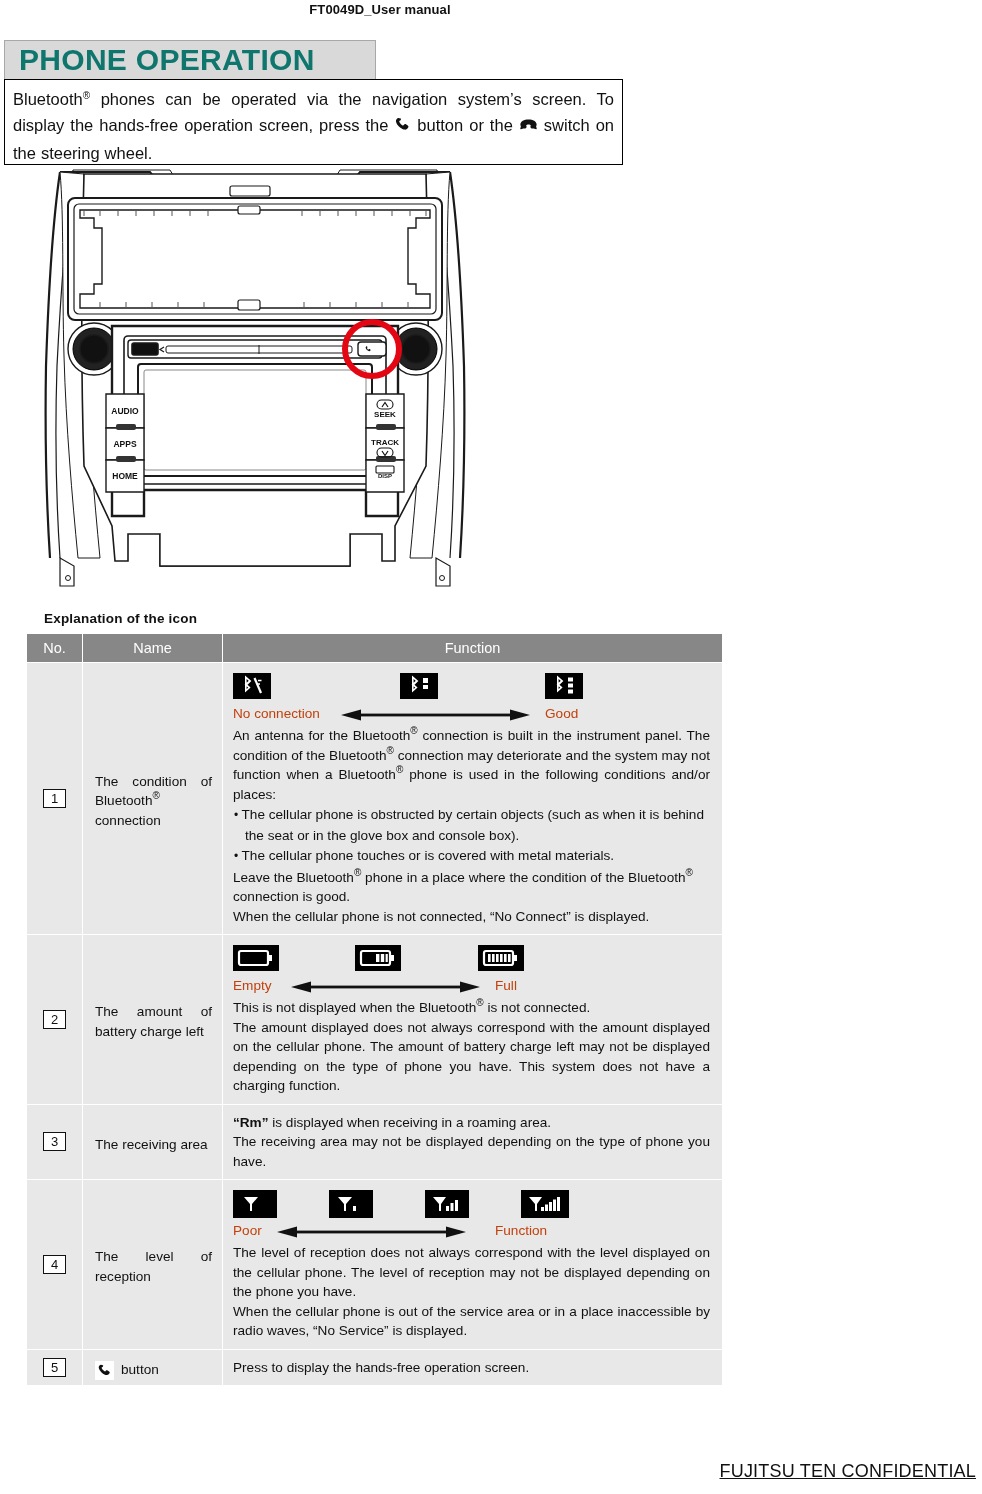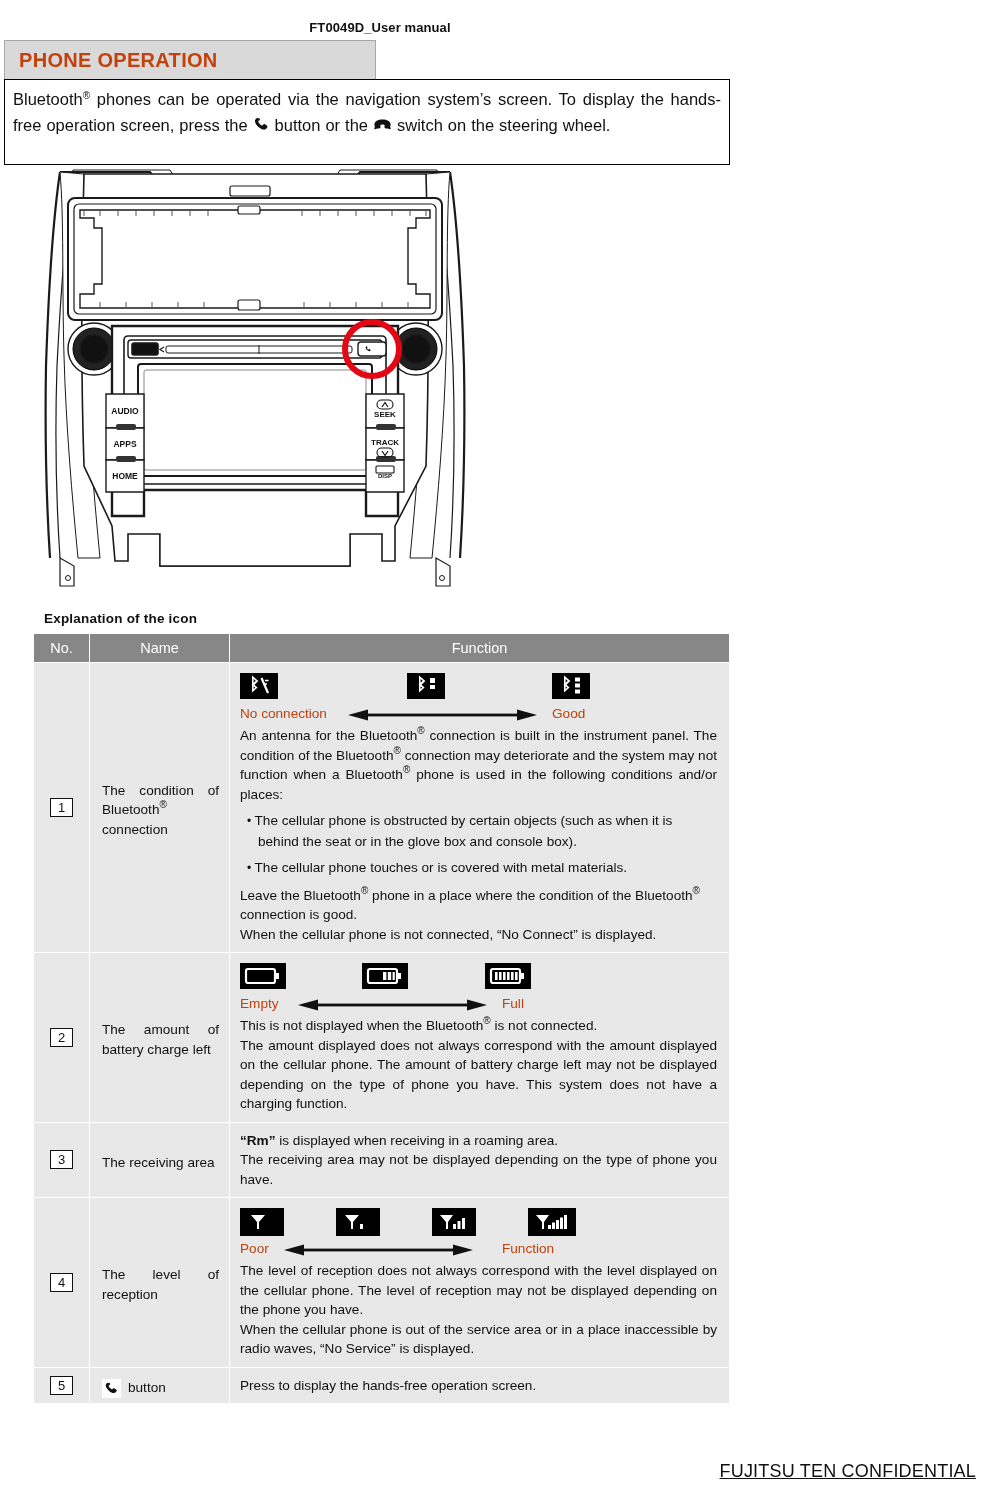--- a/index.html
+++ b/index.html
@@ -11,52 +11,52 @@
     position: relative;
     font-family: "Liberation Sans", sans-serif;
     color: #1a1a1a;
     overflow: hidden;
   }
   .page { position: relative; width: 982px; height: 1494px; }
 
   
   .running-head {
     position: absolute;
-    left: 0; top: 20px; width: 760px;
+    left: 0; top: 2px; width: 760px;
     text-align: center;
     font-size: 13px;
     font-weight: 700;
     letter-spacing: .1px;
     color: #111;
   }
 
   
   .section-header {
     position: absolute;
     left: 4px; top: 40px;
     width: 372px; height: 39px;
     background: #d9d9d9;
     border: 1px solid #a8a8a8;
     border-bottom: none;
     box-sizing: border-box;
     display: flex; align-items: center;
   }
   .section-header .title {
-    font-size: 20px;
+    font-size: 30px;
     font-weight: 700;
     letter-spacing: .3px;
     padding-left: 14px;
-    color: #c2410c;
+    color: #0f766e;
   }
 
   
   .intro-box {
     position: absolute;
     left: 4px; top: 79px;
-    width: 726px; height: 86px;
+    width: 619px; height: 86px;
     border: 1.6px solid #000;
     box-sizing: border-box;
     padding: 6px 8px 0 8px;
   }
   .intro-box p {
     margin: 0;
     font-size: 16.5px;
     line-height: 26px;
     color: #111;
     text-align: justify;
@@ -82,21 +82,21 @@
     font-size: 13.5px;
     font-weight: 700;
     letter-spacing: .2px;
     color: #111;
     padding-left: 8px;
   }
 
   
   .icon-table {
     position: absolute;
-    left: 33px; top: 634px;
+    left: 26px; top: 634px;
     width: 696px;
     border-collapse: collapse;
     table-layout: fixed;
   }
   .icon-table col.c-no   { width: 56px; }
   .icon-table col.c-name { width: 140px; }
   .icon-table col.c-fn   { width: 500px; }
 
   .icon-table thead th {
     background: #878787;
@@ -140,21 +140,21 @@
     background: #fff;
     font-size: 13px;
     line-height: 17px;
     text-align: center;
     color: #111;
   }
 
   .fn-para { margin: 0; text-align: justify; text-align-last: left; }
   .fn-para.loose { text-align: left; text-align-last: left; }
   .fn-bullet {
-    margin: 7px;
+    margin: 1px;
     padding-left: 11px;
     text-indent: -11px;
     text-align: left;
   }
   .fn-bullet .dot { font-size: 12px; }
 
   
   .icon-strip {
     position: relative;
     height: 30px;

